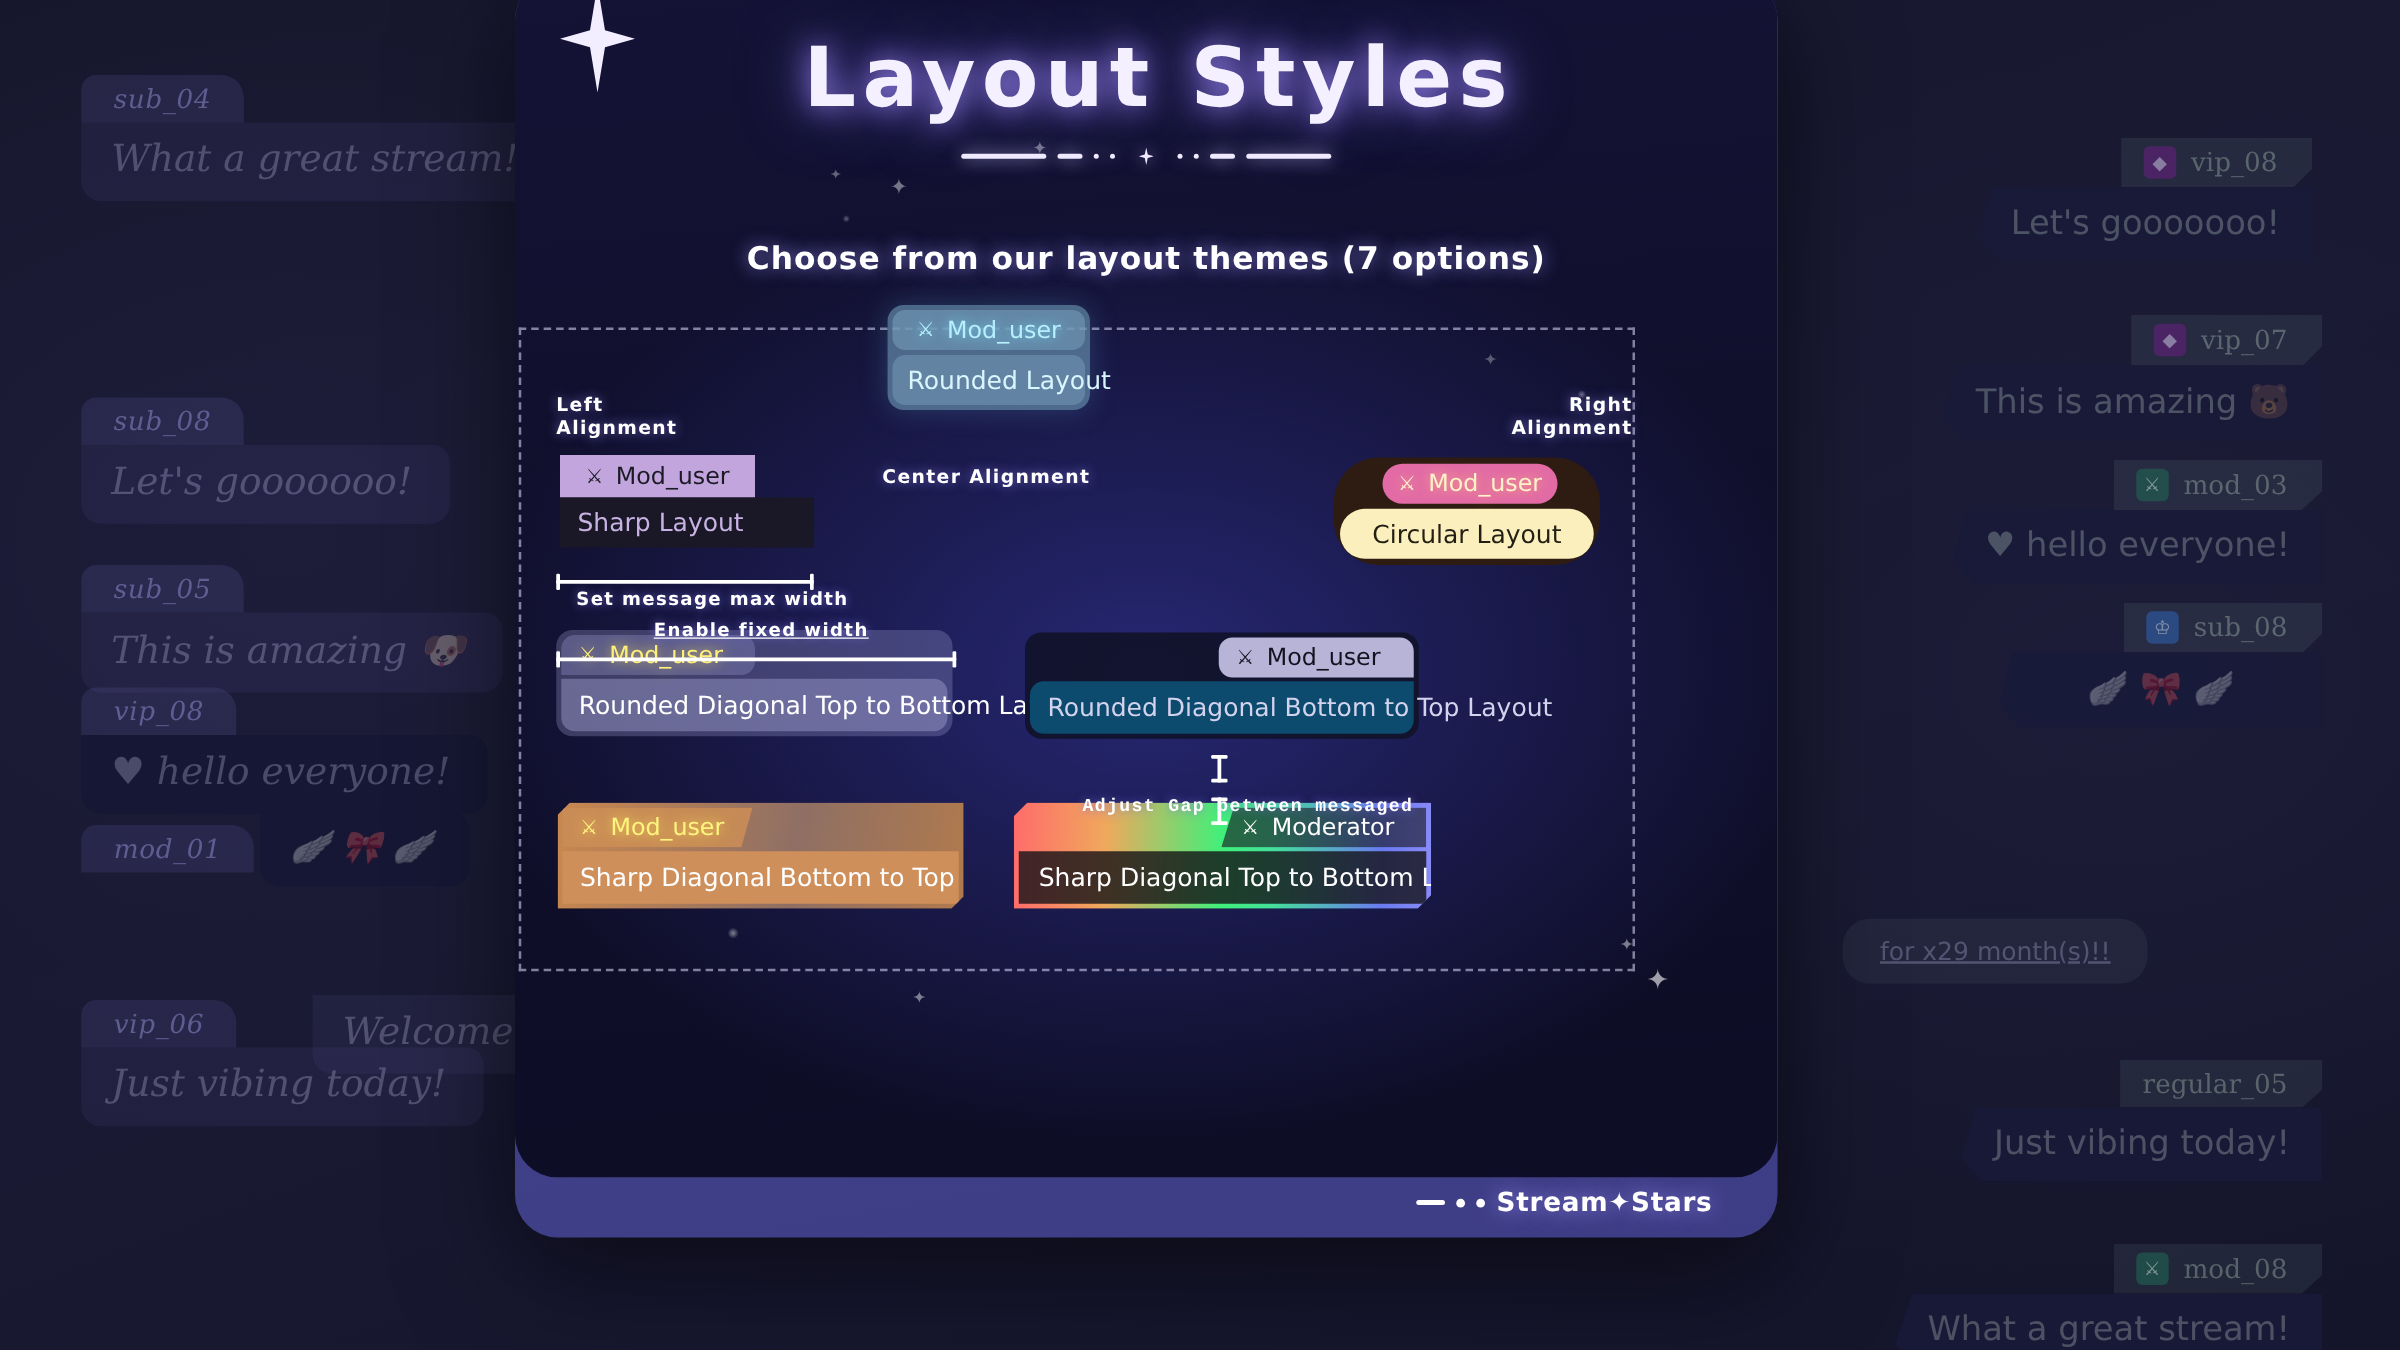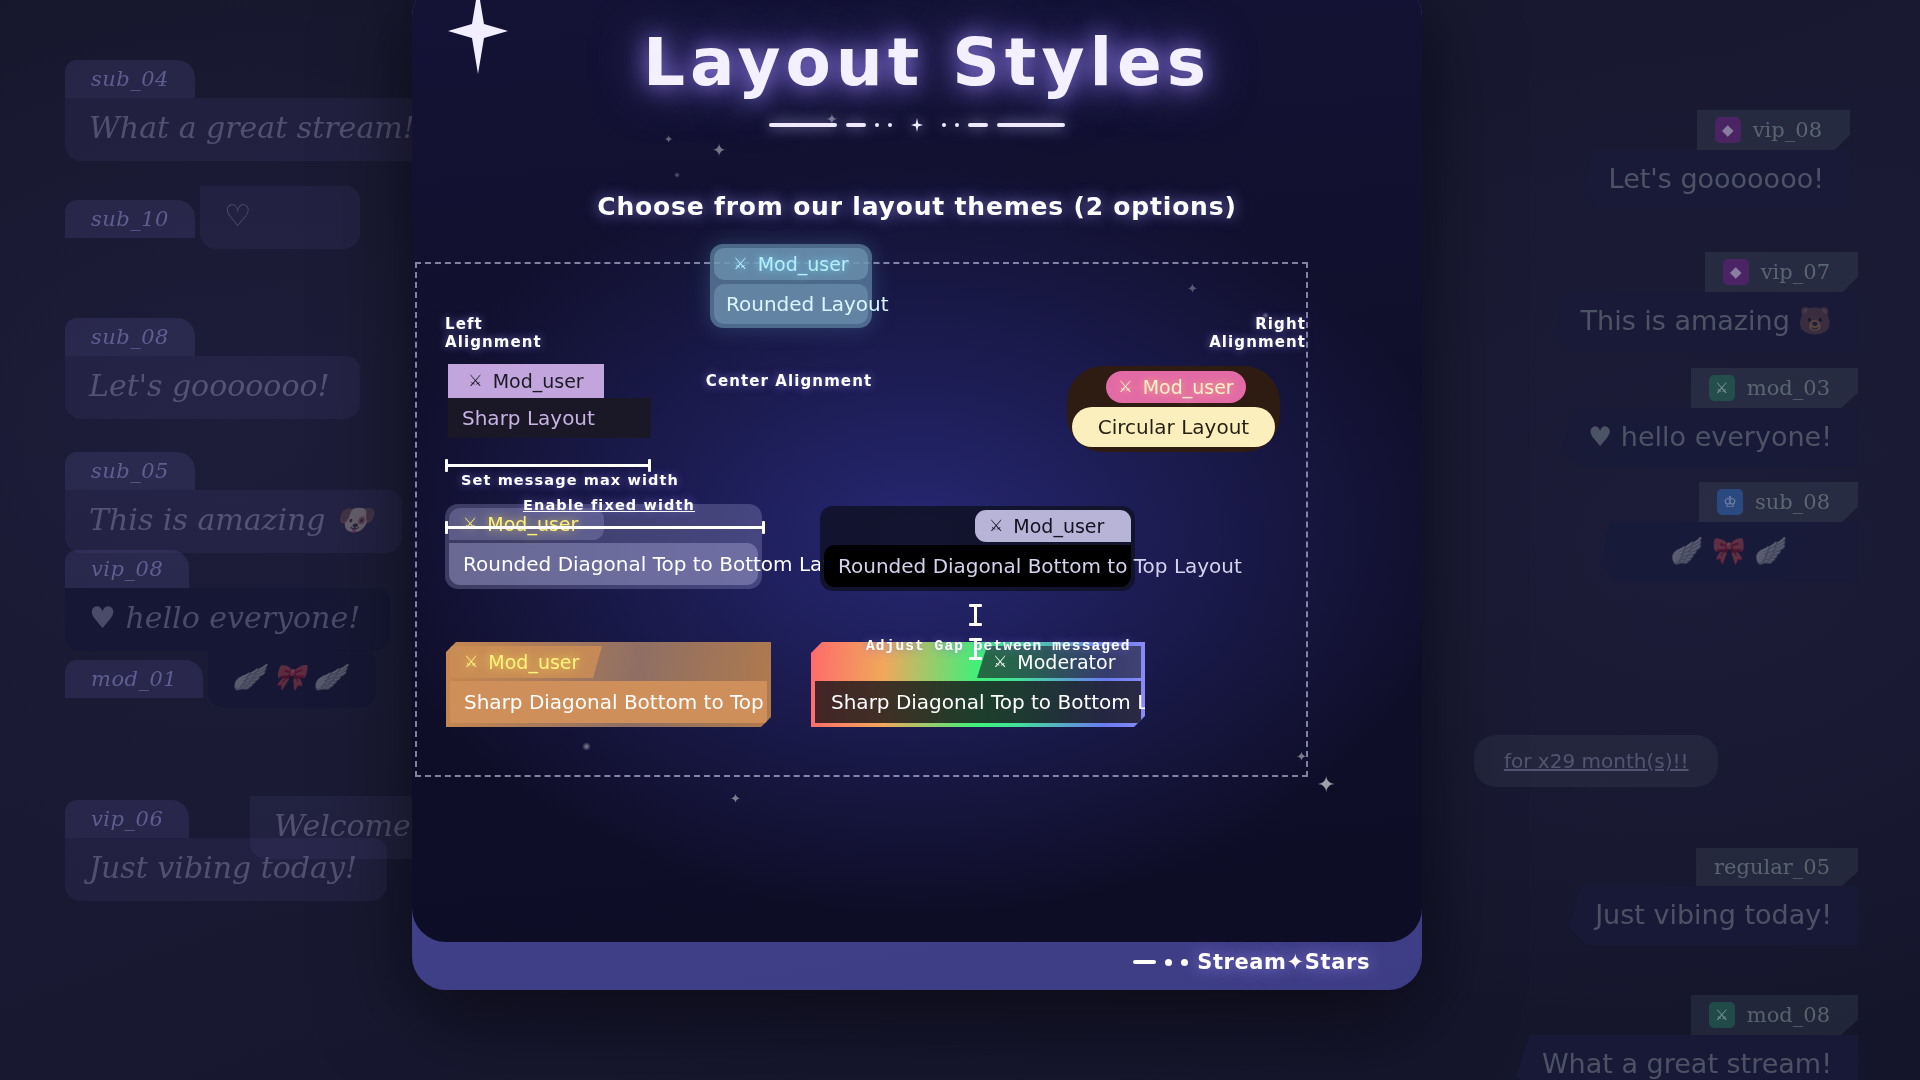--- a/index.html
+++ b/index.html
@@ -325,21 +325,21 @@
   #m-rdbt .uname {
     background: #b7b4d8;
     color: #14121f;
     border-radius: 11px 11px 0 11px;
     padding: 5px 14px;
     width: 156px;
     margin-left: auto;
     justify-content: flex-start;
   }
   #m-rdbt .mtext {
-    background: #000000;
+    background: #0c4a6e;
     color: #d4d3ee;
     border-radius: 11px 0 11px 11px;
     padding: 9px 14px;
     margin-top: 3px;
     text-align: left;
   }
 
   
   #m-sdbt {
     left: 29px; top: 378px;
@@ -474,24 +474,20 @@
 </style>
 </head>
 <body>
 
 <div id="root">
 
   <div class="bg-col left">
     <div class="bgmsg l" style="top:60px;left:10px">
       <div class="bg-user">sub_04</div>
       <div class="bg-body">What a great stream!</div>
-    </div>
-    <div class="bgmsg l" style="top:186px;left:10px">
-      <div class="bg-user">sub_10</div>
-      <div class="bg-body" style="min-width:160px">♡</div>
     </div>
     <div class="bgmsg l" style="top:318px;left:10px">
       <div class="bg-user">sub_08</div>
       <div class="bg-body">Let's gooooooo!</div>
     </div>
     <div class="bgmsg l" style="top:452px;left:10px">
       <div class="bg-user">sub_05</div>
       <div class="bg-body">This is amazing 🐶</div>
     </div>
     <div class="bgmsg l" style="top:550px;left:10px">
@@ -580,21 +576,21 @@
         <span class="rl-bar" style="width:20px"></span>
         <span class="rl-dot"></span>
         <span class="rl-dot"></span>
         <span class="rl-star" style="margin:0 10px"></span>
         <span class="rl-dot"></span>
         <span class="rl-dot"></span>
         <span class="rl-bar" style="width:20px"></span>
         <span class="rl-bar" style="width:68px"></span>
       </div>
 
-      <div id="subtitle">Choose from our layout themes (2 options)</div>
+      <div id="subtitle">Choose from our layout themes (7 options)</div>
 
       <div id="frame">
 
         <div class="align-cap" id="cap-left">
           <div>Left</div>
           <div>Alignment</div>
         </div>
         <div class="align-cap" id="cap-center">Center Alignment</div>
         <div class="align-cap" id="cap-right">
           <div>Right</div>

